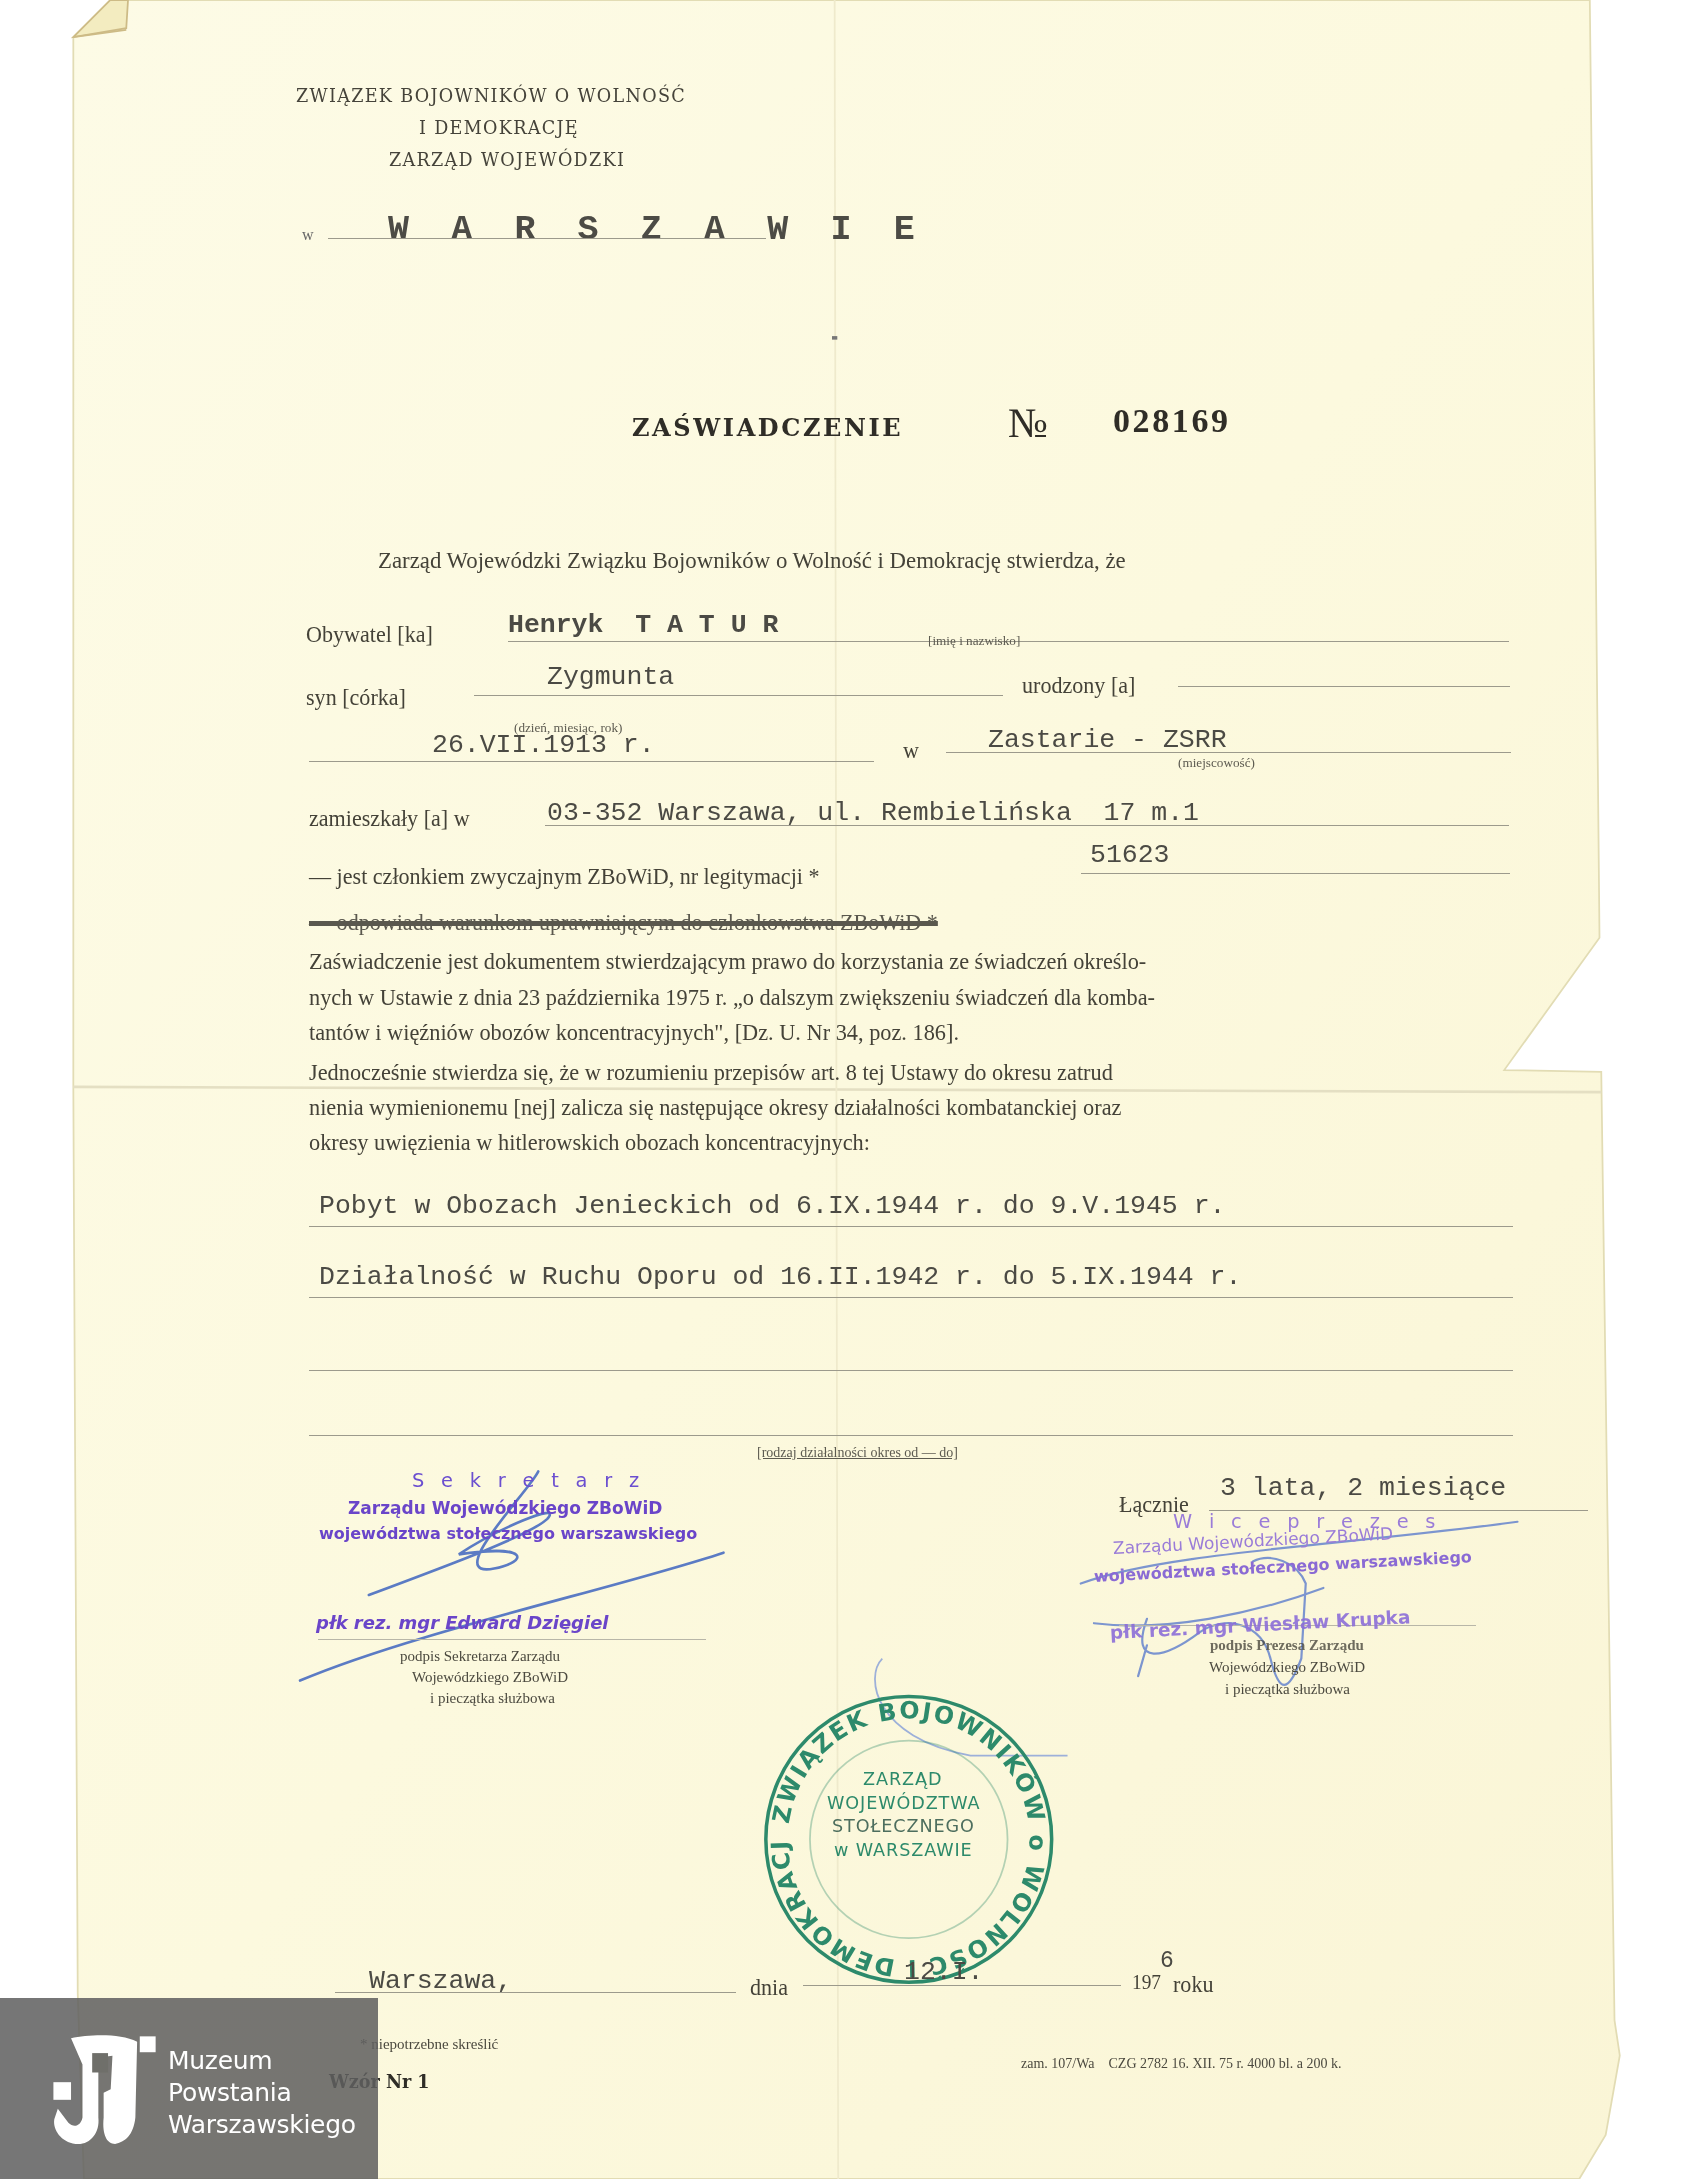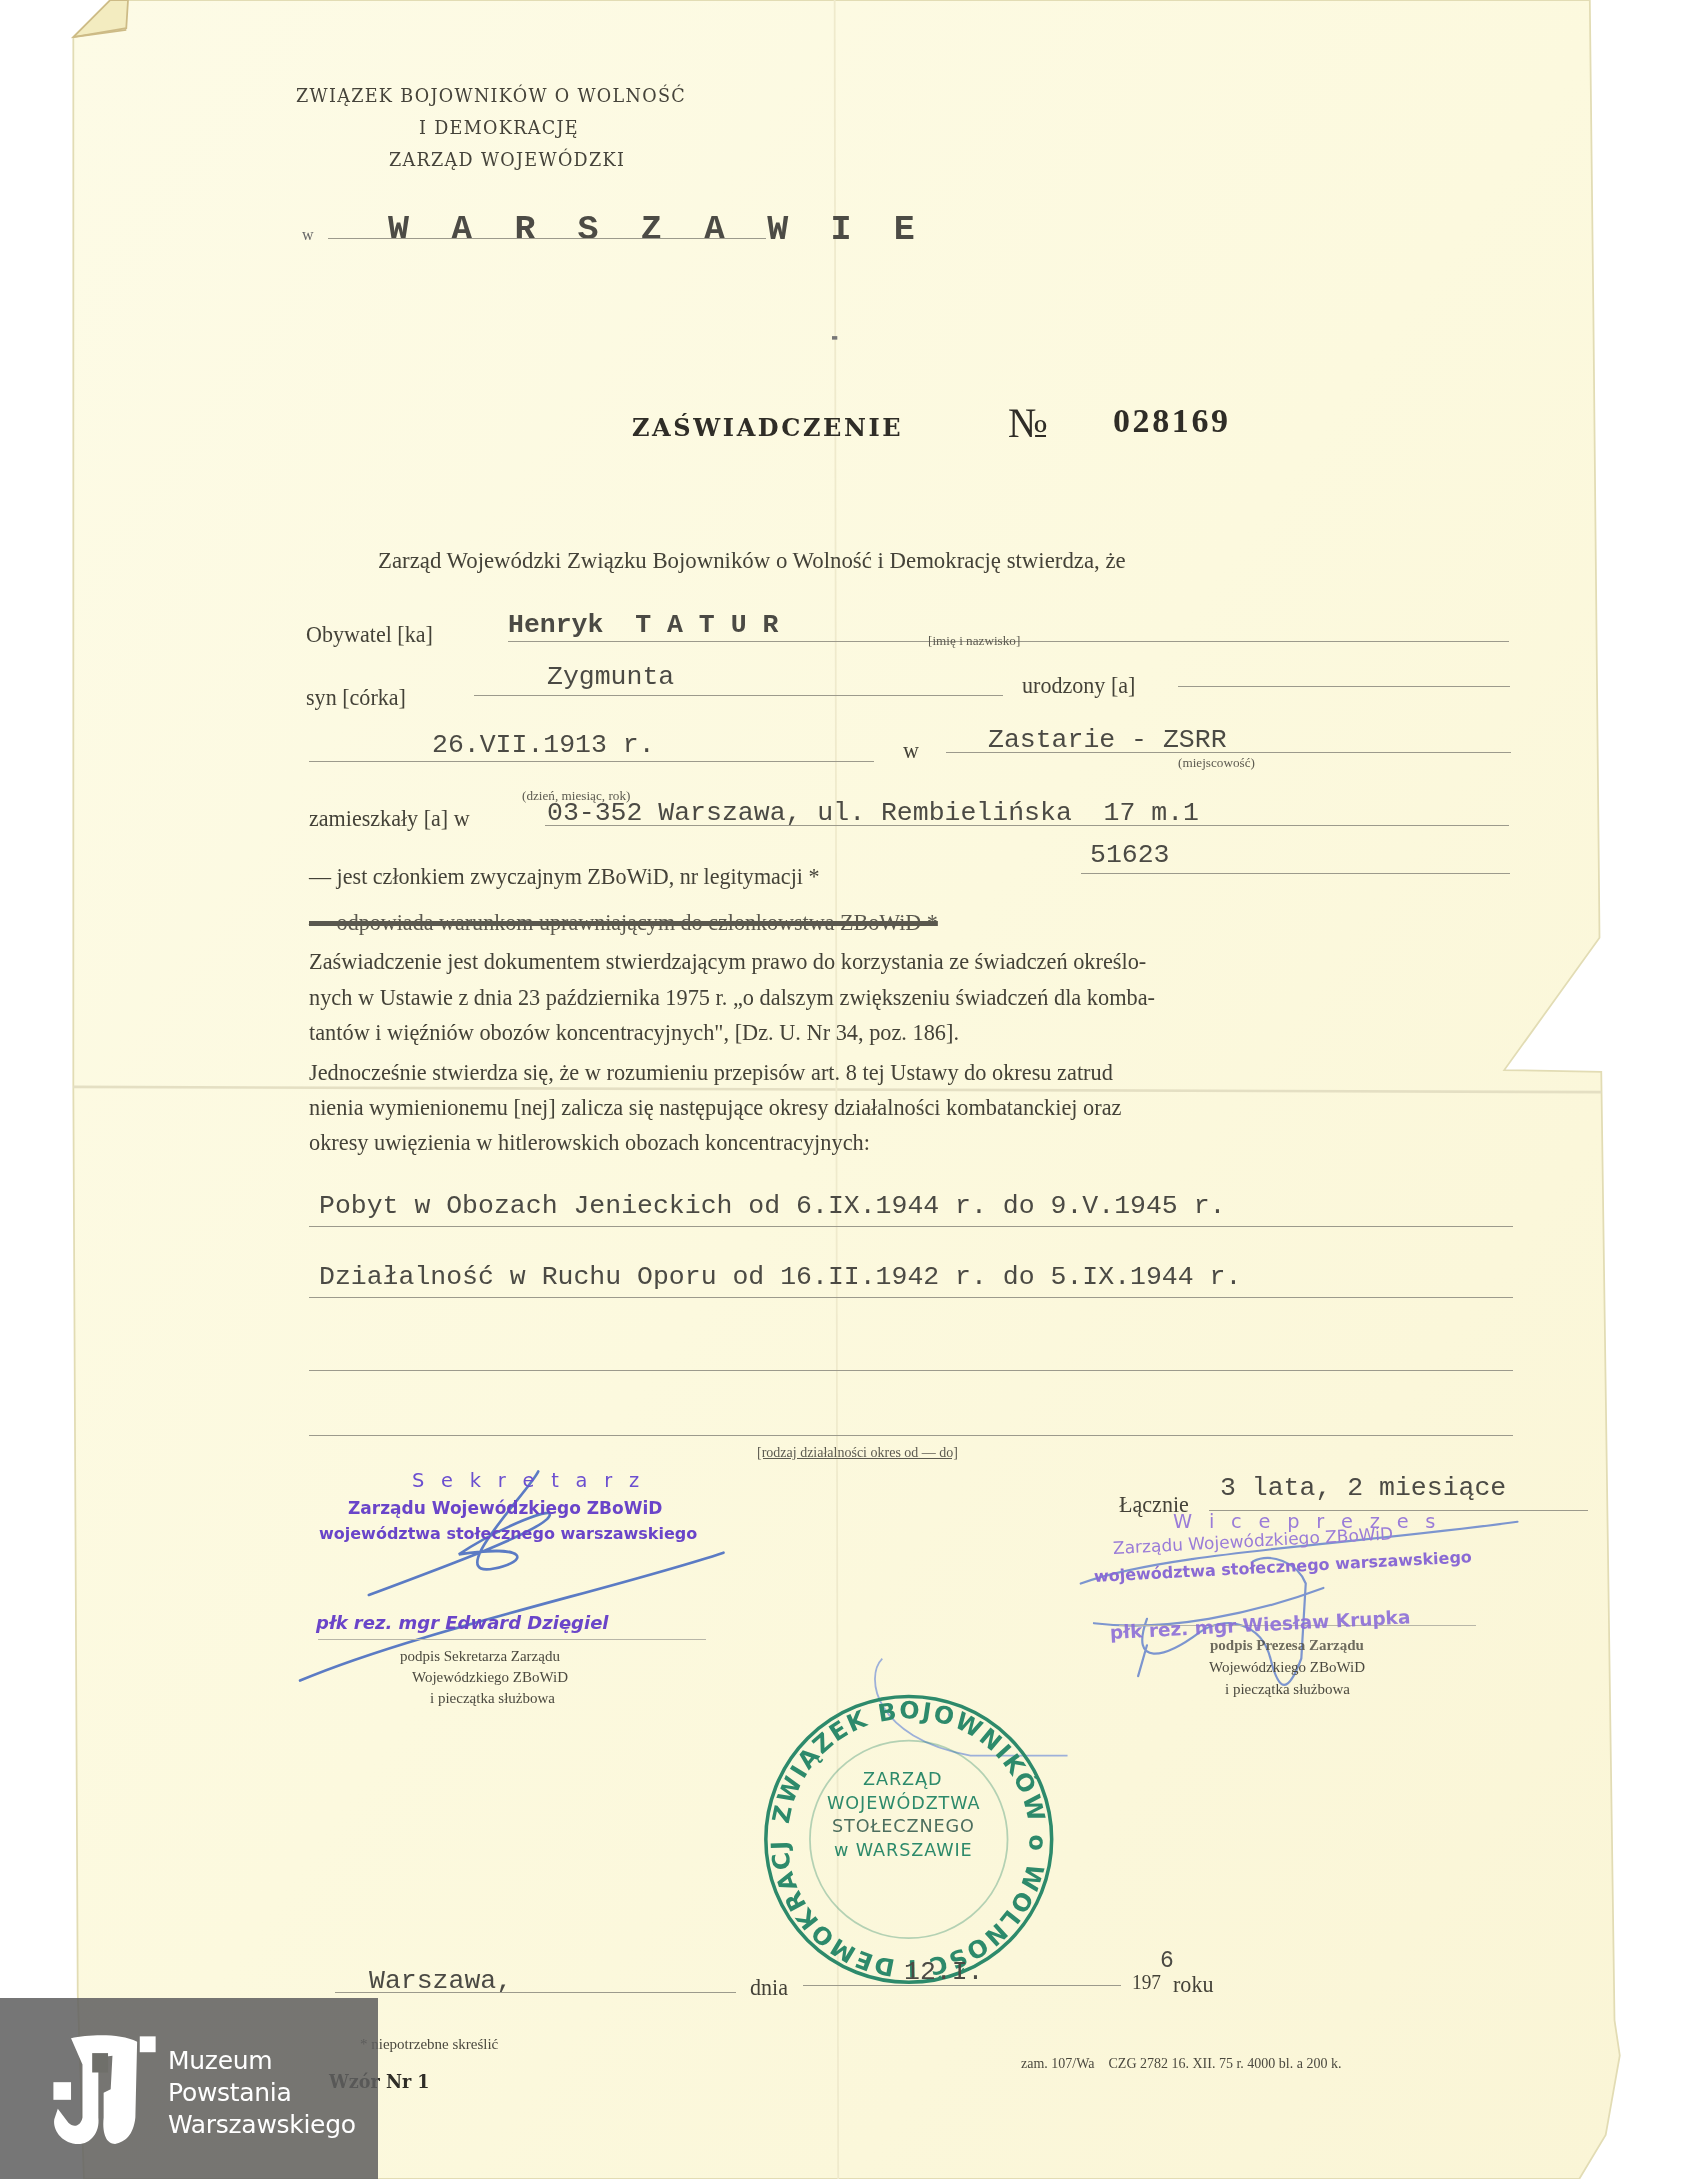--- a/index.html
+++ b/index.html
@@ -77,21 +77,21 @@
 <div class="cap" style="left:928px; top:633px;">[imię i nazwisko]</div>
 
 <div class="label" style="left:306px; top:684px;">syn [córka]</div>
 <div class="tw" style="left:547px; top:662px;">Zygmunta</div>
 <div class="rule" style="left:474px; top:695px; width:529px;"></div>
 <div class="label" style="left:1022px; top:672px;">urodzony [a]</div>
 <div class="rule" style="left:1178px; top:686px; width:332px;"></div>
 
 <div class="tw" style="left:432px; top:730px;">26.VII.1913 r.</div>
 <div class="rule" style="left:309px; top:761px; width:565px;"></div>
-<div class="cap" style="left:514px; top:788px;margin-left:8px;">(dzień, miesiąc, rok)</div>
+<div class="cap" style="left:514px; top:720px;">(dzień, miesiąc, rok)</div>
 <div class="label" style="left:903px; top:737px;">w</div>
 <div class="tw" style="left:988px; top:725px;">Zastarie - ZSRR</div>
 <div class="rule" style="left:946px; top:752px; width:565px;"></div>
 <div class="cap" style="left:1178px; top:755px;">(miejscowość)</div>
 
 <div class="label" style="left:309px; top:805px;">zamieszkały [a] w</div>
 <div class="tw" style="left:547px; top:798px; white-space:pre;">03-352 Warszawa, ul. Rembielińska  17 m.1</div>
 <div class="rule" style="left:545px; top:825px; width:964px;"></div>
 
 <div class="label" style="left:309px; top:863px;">— jest członkiem zwyczajnym ZBoWiD, nr legitymacji *</div>

